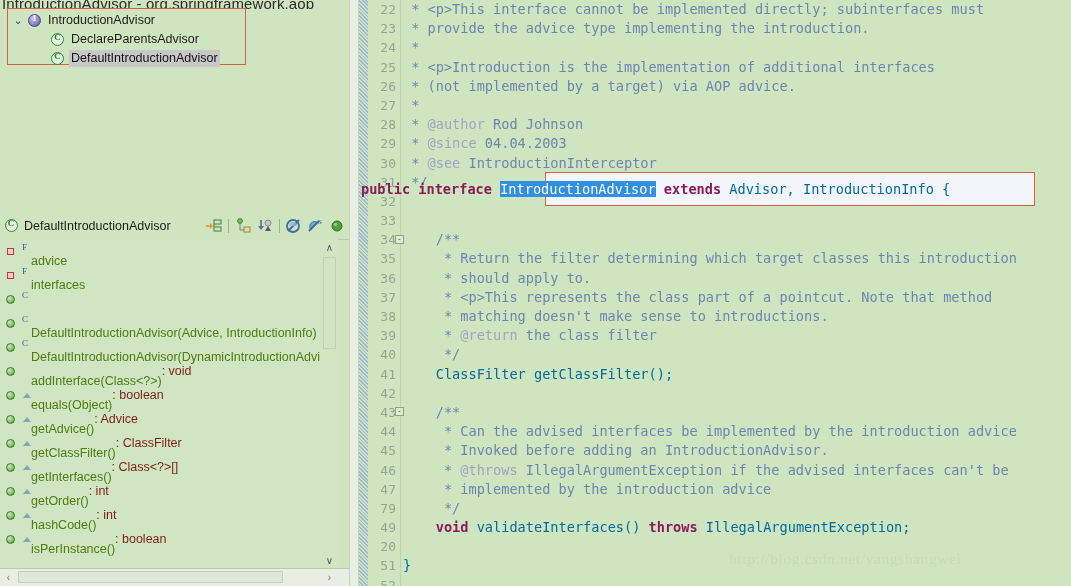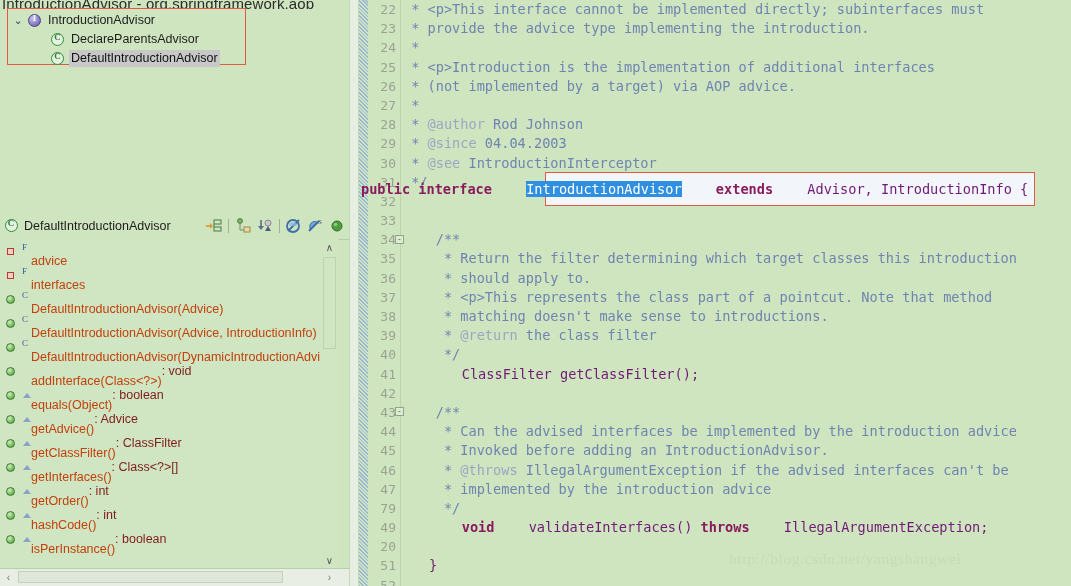--- a/index.html
+++ b/index.html
@@ -193,21 +193,21 @@
     font-family: "Liberation Serif", serif;
   }
   .sup-C { color: #3b5f9e; }
   .tri-over {
     position: absolute; left: 1px; top: 7px;
     width: 0; height: 0;
     border-left: 4px solid transparent;
     border-right: 4px solid transparent;
     border-bottom: 5px solid #8aa3c7;
   }
-  .m-name { color: #c2410c; margin-top: 20px; }
+  .m-name { color: #4d7c0f; margin-top: 20px; }
   .m-type { color: #7f1d1d; }
 
   #members-vscroll {
     position: absolute;
     right: 17px; top: 27px;
     width: 17px; height: 330px;
     background: #d0e5c2;
   }
   .vs-arrow {
     position: absolute; left: 0; width: 17px; height: 17px;
@@ -307,21 +307,21 @@
   .cline {
     height: 19.2px;
     line-height: 19.2px;
     white-space: pre;
     position: relative;
     padding-left: 2px;
   }
   .cmt   { color: #6f84b0; }
   .cmt-tag { color: #9aa7c2; font-style: normal; }
   .kw    { color: #8a1a5e; font-weight: bold; }
-  .plain { color: #701a75; margin-left: 26px; }
+  .plain { color: #0369a1; }
   .sel   { background: #2f8fe0; color: #ffffff; }
 
   #decl-box {
     position: absolute;
     left: 186px; top: 172px;
     width: 490px; height: 34px;
     border: 1.3px solid #e05b45;
     box-sizing: border-box;
     background: #f2f6fa;
     z-index: 1;
@@ -461,21 +461,20 @@
             </span>
             <span class="m-name">interfaces</span>
           </div>
           <div class="member-row">
             <span class="m-icon">
               <span class="dot-method"></span>
             </span>
             <span class="m-mod">
               <span class="sup-C">C</span>
             </span>
-            <span class="m-name">DefaultIntroductionAdvisor(Advice)</span>
           </div>
           <div class="member-row">
             <span class="m-icon">
               <span class="dot-method"></span>
             </span>
             <span class="m-mod">
               <span class="sup-C">C</span>
             </span>
             <span class="m-name">DefaultIntroductionAdvisor(Advice, IntroductionInfo)</span>
           </div>

